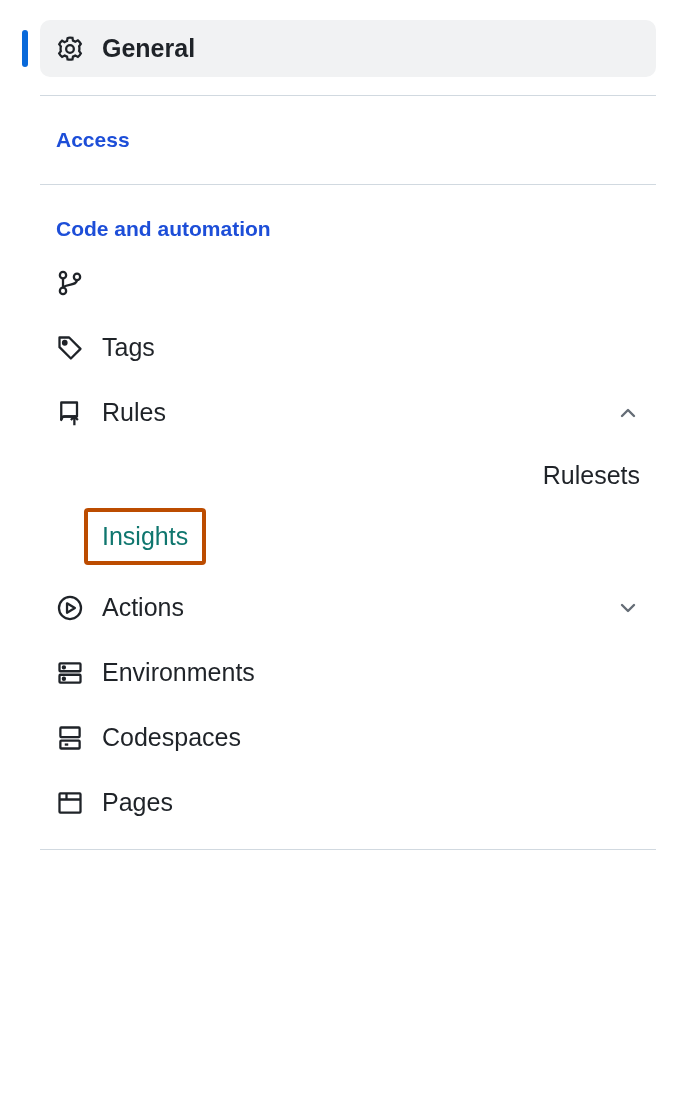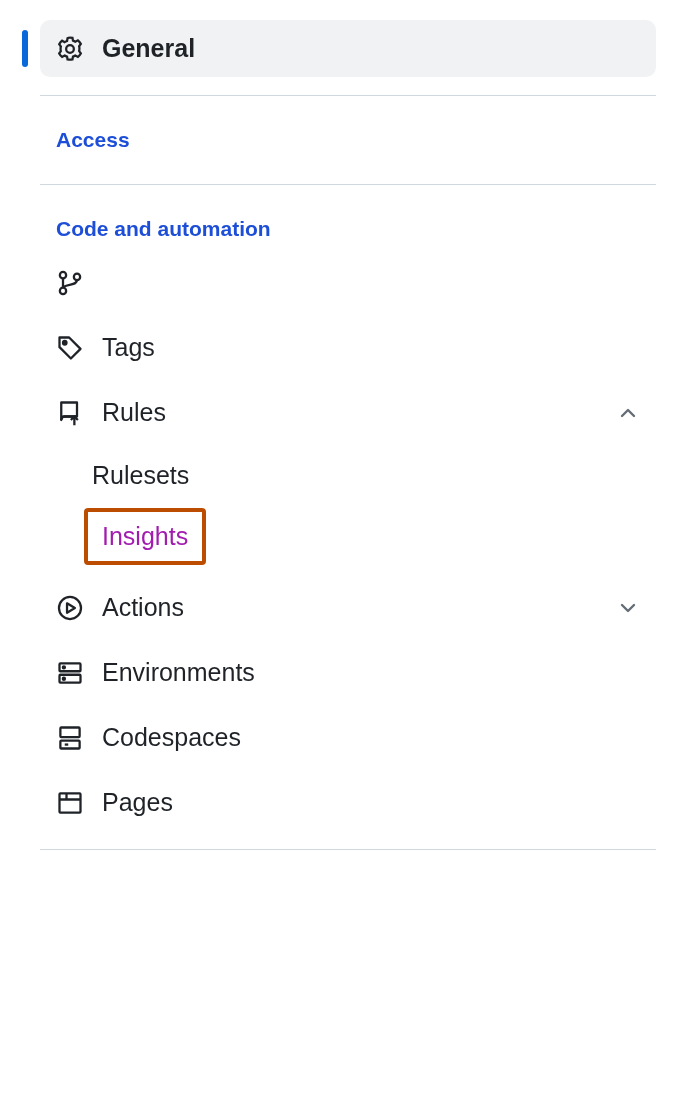--- a/index.html
+++ b/index.html
@@ -77,33 +77,34 @@
       color: #1d4ed8;
       padding: 4px 16px 14px 16px;
     }
     .sub-item {
       display: block;
       padding: 12px 16px 12px 52px;
       font-size: 25px;
       color: #1f2328;
       cursor: pointer;
       border-radius: 10px;
+      text-align: right;
     }
     .highlighted {
       border: 4px solid #bc4c00;
       border-radius: 4px;
       display: inline-block;
       padding: 10px 14px;
       margin-left: 44px;
       margin-top: 6px;
       margin-bottom: 6px;
     }
     .highlighted-label {
       font-size: 25px;
-      color: #a21caf;
+      color: #0f766e;
     }
     .items-group {
       display: flex;
       flex-direction: column;
       gap: 8px;
     }
   </style>
 </head>
 <body>
 

